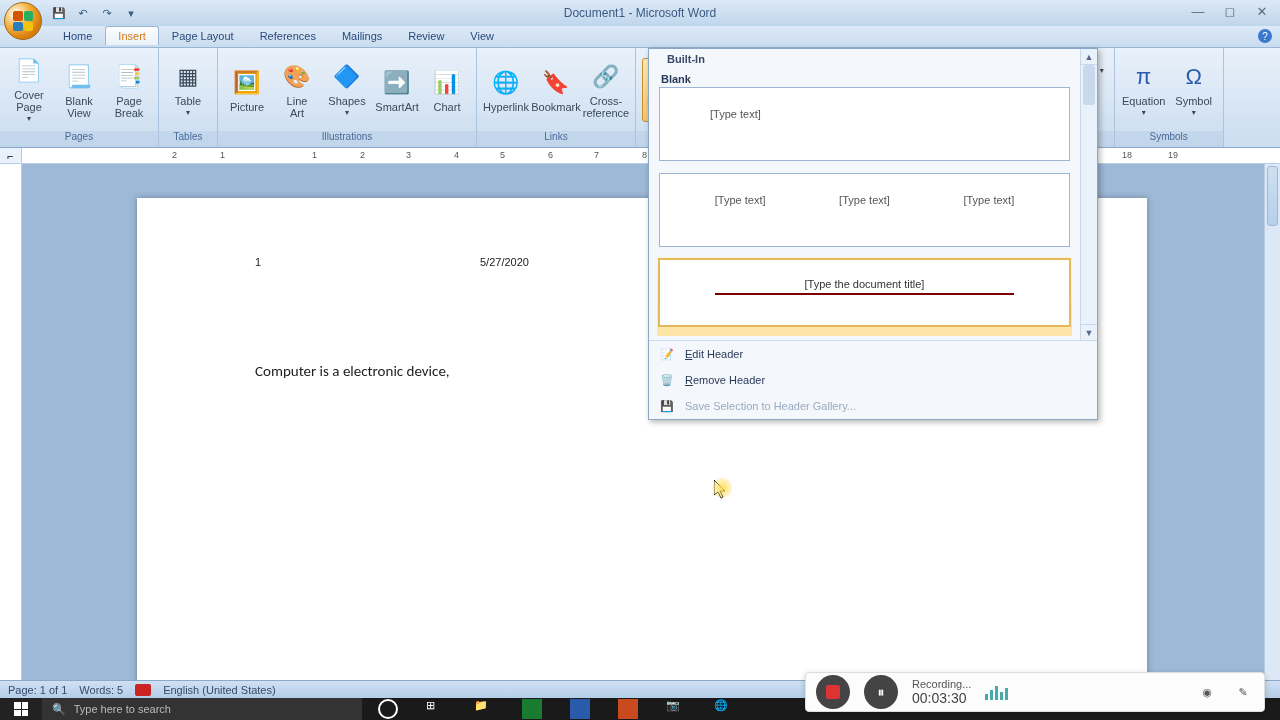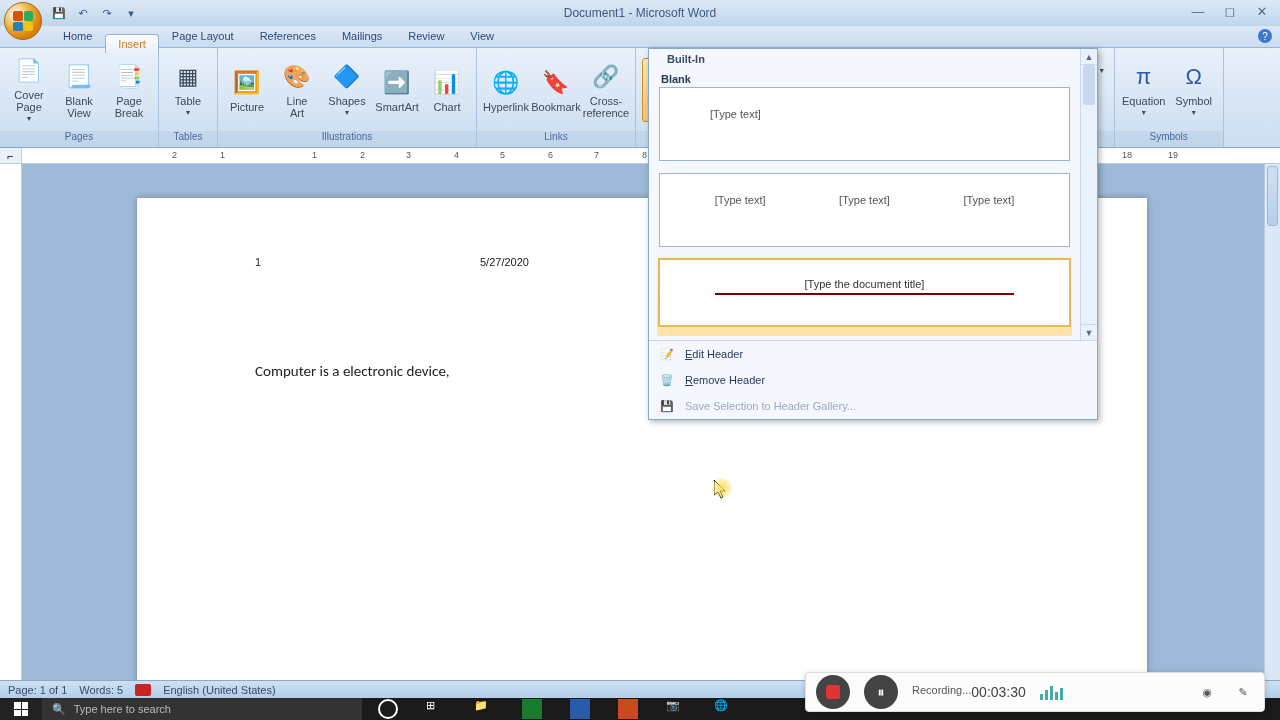--- a/index.html
+++ b/index.html
@@ -12,21 +12,21 @@
 .office-grid div { border-radius: 2px; }
 .qat { margin-left: 48px; display: flex; align-items: center; gap: 2px; height: 100%; }
 .qat-btn { width: 22px; height: 20px; display: flex; align-items: center; justify-content: center; color: #3a5a82; }
 .title-text { position: absolute; left: 50%; transform: translateX(-50%); color: #3a5a82; font-size: 12px; }
 .win-controls { position: absolute; right: 4px; top: 2px; display: flex; gap: 4px; }
 .win-btn { width: 28px; height: 18px; display: flex; align-items: center; justify-content: center; font-size: 13px; color: #5a6a82; border: 1px solid transparent; border-radius: 3px; }
 
 
 .ribbon-tabs { height: 22px; background: linear-gradient(#DDE9F7, #C9DCEF); display: flex; align-items: flex-start; padding-left: 50px; border-bottom: 1px solid #9bb6d3; position: relative; }
 .tab { padding: 3px 12px 3px; color: #2a4a7a; cursor: pointer; border: 1px solid transparent; border-bottom: none; }
-.tab.active { background: linear-gradient(#FDFDFE, #E9F1FA); border-color: #9bb6d3; border-top-left-radius: 3px; border-top-right-radius: 3px; color: #d47a1a; margin-top: 8px; }
+.tab.active { background: linear-gradient(#FDFDFE, #E9F1FA); border-color: #9bb6d3; border-top-left-radius: 3px; border-top-right-radius: 3px; color: #d47a1a; }
 .help-icon { position: absolute; right: 8px; top: 3px; width: 14px; height: 14px; border-radius: 50%; background: #3a7acc; color: #fff; font-size: 10px; display: flex; align-items: center; justify-content: center; }
 
 
 .ribbon { height: 100px; background: linear-gradient(#E9F1FA, #CBDDF0); border-bottom: 1px solid #8aa8c8; display: flex; }
 .group { border-right: 1px solid #aac4df; display: flex; flex-direction: column; }
 .group-items { flex: 1; display: flex; align-items: center; padding: 2px 6px; gap: 4px; }
 .group-label { height: 16px; text-align: center; font-size: 10px; color: #4a6a9a; background: rgba(170,196,223,0.3); }
 .big-btn { display: flex; flex-direction: column; align-items: center; justify-content: center; width: 46px; padding: 2px 4px; text-align: center; color: #3a4a5a; line-height: 12px; cursor: pointer; border: 1px solid transparent; border-radius: 3px; }
 .big-btn.open { background: linear-gradient(#FEEBB6, #FBC26A); border: 1px solid #C6902A; }
 .big-icon { width: 32px; height: 32px; margin-bottom: 2px; display: flex; align-items: center; justify-content: center; font-size: 22px; }
@@ -82,21 +82,21 @@
 .win-logo div { background: #fff; }
 .search-box { flex: 0 0 320px; height: 22px; background: #333; color: #bbb; display: flex; align-items: center; padding: 0 10px; gap: 8px; }
 .tb-icons { display: flex; align-items: center; gap: 28px; margin-left: 16px; }
 .tb-icon { width: 20px; height: 20px; }
 
 
 .recording { position: absolute; bottom: 8px; left: 805px; width: 460px; height: 40px; background: #fcfcfc; border: 1px solid #ddd; border-radius: 4px; box-shadow: 0 2px 6px rgba(0,0,0,0.2); display: flex; align-items: center; padding: 0 10px; gap: 14px; z-index: 60; }
 .rec-btn { width: 34px; height: 34px; border-radius: 50%; display: flex; align-items: center; justify-content: center; }
 .rec-record { background: #444; } .rec-record-inner { width: 14px; height: 14px; background: #d33; border-radius: 2px; }
 .rec-pause { background: #444; color: #fff; font-size: 14px; }
-.rec-status { display: flex; flex-direction: row; font-size: 10px; color: #555; text-align: right; }
+.rec-status { display: flex; flex-direction: column; font-size: 10px; color: #555; }
 .rec-time { font-size: 14px; color: #444; }
 .rec-bars { display: flex; align-items: flex-end; gap: 2px; height: 16px; }
 .rec-bars div { width: 3px; background: #4aa; }
 .rec-tool { width: 22px; height: 22px; color: #555; display: flex; align-items: center; justify-content: center; }
 
 
 .cursor { position: absolute; left: 714px; top: 480px; z-index: 100; pointer-events: none; }
 .cursor-glow { position: absolute; left: -2px; top: -2px; width: 20px; height: 20px; background: radial-gradient(rgba(255,220,80,0.9), rgba(255,220,80,0)); border-radius: 50%; }
 .cursor-arrow svg { display: block; }
 

